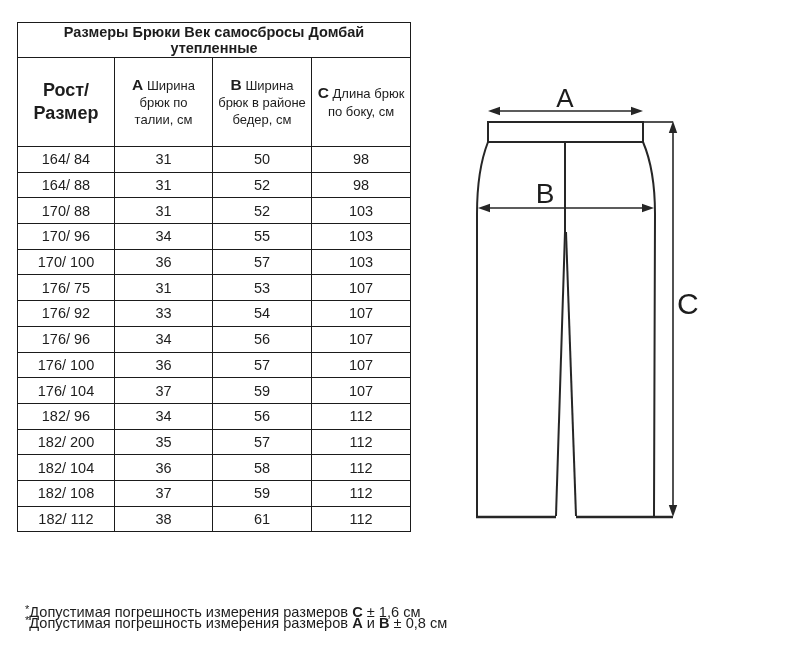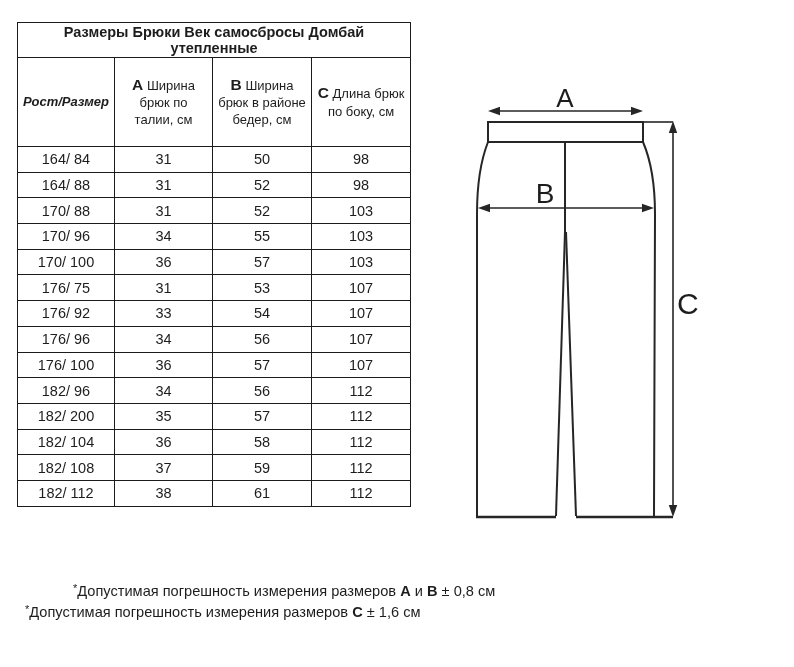--- a/index.html
+++ b/index.html
@@ -34,22 +34,21 @@
   }
   .size-table .hdr th {
     height: 84px;
     font-weight: normal;
     font-size: 13px;
     line-height: 1.3;
     padding: 2px 4px;
   }
   .size-table .hdr th.rost {
     font-weight: bold;
-    font-size: 13px;
-    font-style: italic;
+    font-size: 18px;
   }
   .size-table .hdr .ltr {
     font-weight: bold;
     font-size: 15.5px;
   }
   .size-table tbody td {
     height: 24.7px;
     font-size: 14.5px;
     padding: 0 2px;
   }
@@ -71,21 +70,21 @@
   
   .footnote {
     position: absolute;
     left: 25px;
     margin: 0;
     font-size: 14.6px;
     white-space: nowrap;
   }
   .footnote .star { font-size: 11px; vertical-align: 4px; }
   .footnote b { font-weight: bold; }
-  .footnote-1 { top: 582px; margin-left: 48px; }
+  .footnote-1 { top: 614px; }
   .footnote-2 { top: 603px; }
 </style>
 </head>
 <body>
 
 <table class="size-table">
   <colgroup>
     <col style="width:97px">
       <col style="width:98px">
       <col style="width:99px">
@@ -161,20 +160,26 @@
         <td>107</td>
       </tr>
 
       <tr>
         <td>176/ 100</td>
         <td>36</td>
         <td>57</td>
         <td>107</td>
       </tr>
 
+      <tr>
+        <td>176/ 104</td>
+        <td>37</td>
+        <td>59</td>
+        <td>107</td>
+      </tr>
 
       <tr>
         <td>182/ 96</td>
         <td>34</td>
         <td>56</td>
         <td>112</td>
       </tr>
 
       <tr>
         <td>182/ 200</td>

